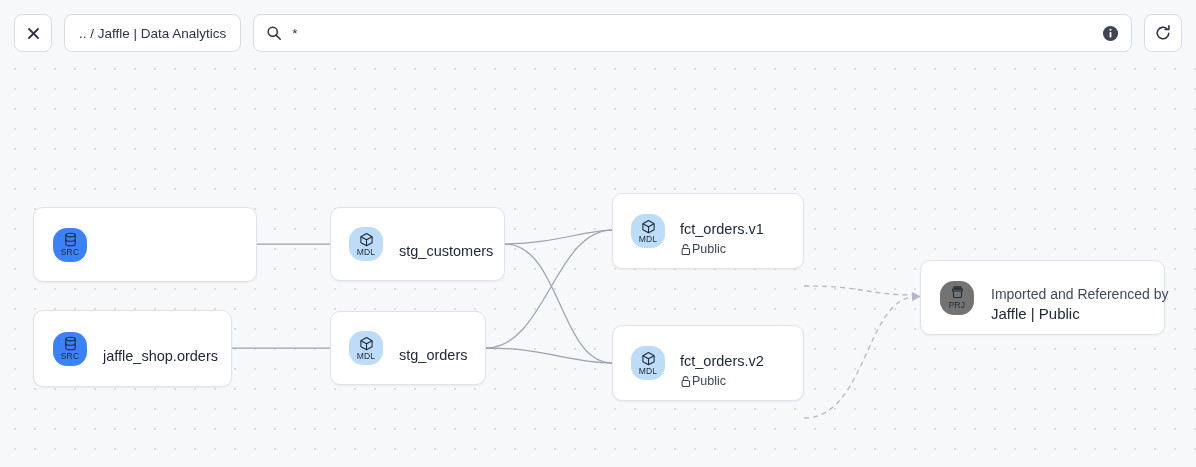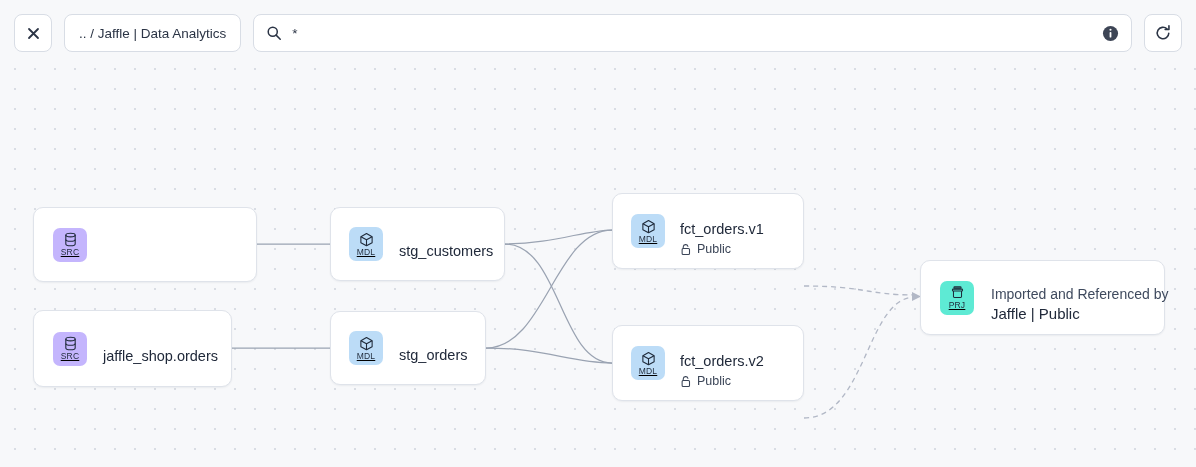--- a/index.html
+++ b/index.html
@@ -107,61 +107,59 @@
     border-radius: 10px;
     box-shadow: 0 1px 2px rgba(22,30,45,0.06);
     display: flex;
     align-items: center;
     box-sizing: border-box;
     cursor: pointer;
   }
   .badge {
     width: 34px;
     height: 34px;
-    border-radius: 7px;
+    border-radius: 14px;
     display: flex;
     flex-direction: column;
     align-items: center;
     justify-content: center;
     flex: none;
     gap: 0px;
-    text-decoration: underline;
   }
   .badge .glyph { line-height: 0; margin-bottom: 1px; }
   .badge .code {
     font-size: 8.5px;
     letter-spacing: 0.2px;
     color: #1f2a3a;
     font-family: "Liberation Sans", sans-serif;
     line-height: 9px;
   }
-  .badge-src { background: #c4b5fd; }
+  .badge-src { background: #3b82f6; }
   .badge-mdl { background: #bcdcf7; }
-  .badge-prj { background: #5eead4; }
+  .badge-prj { background: #737373; }
 
   .node-body {
     display: flex;
     flex-direction: column;
     justify-content: flex-start;
     min-width: 0;
     margin-top: 15px;
   }
   .node-title {
     font-size: 14.5px;
     color: #20293a;
     white-space: nowrap;
     line-height: 19px;
   }
   .node-sub {
     font-size: 12.5px;
     color: #3b4557;
     white-space: nowrap;
     display: flex;
     align-items: center;
-    gap: 5px;
     line-height: 17px;
     margin-top: 2px;
   }
   .node-kicker {
     font-size: 14px;
     color: #3f4a5e;
     white-space: nowrap;
     line-height: 16px;
   }
   .node-name-big {

